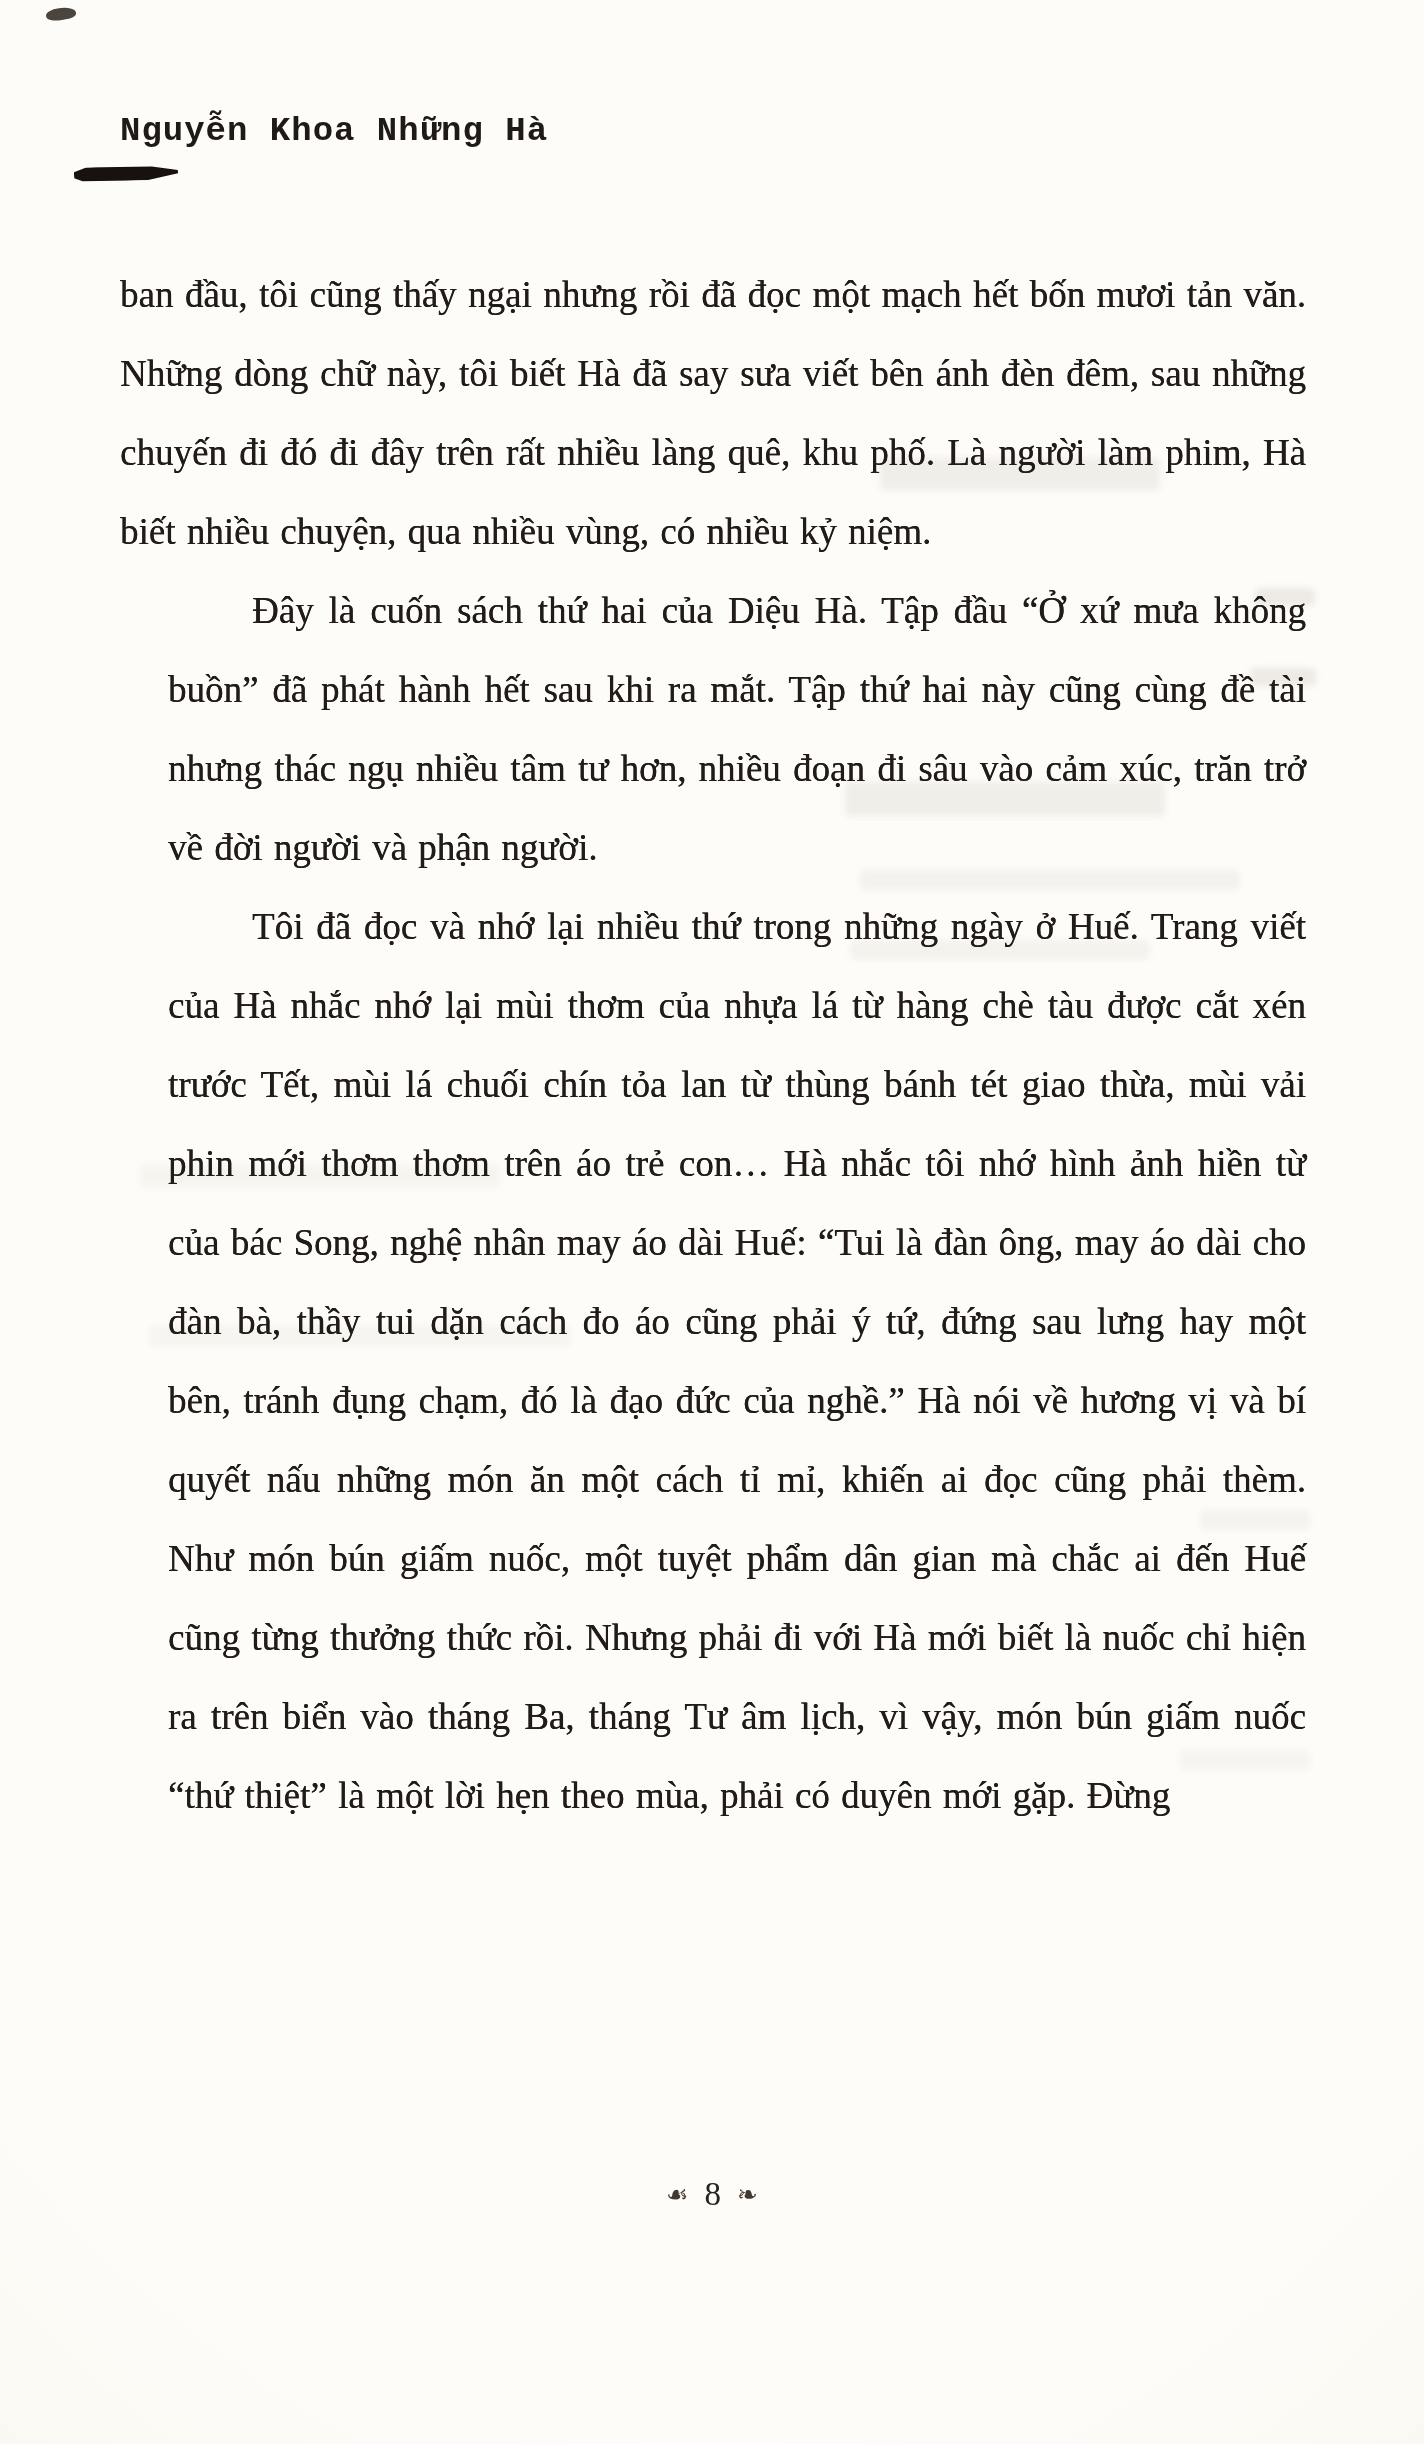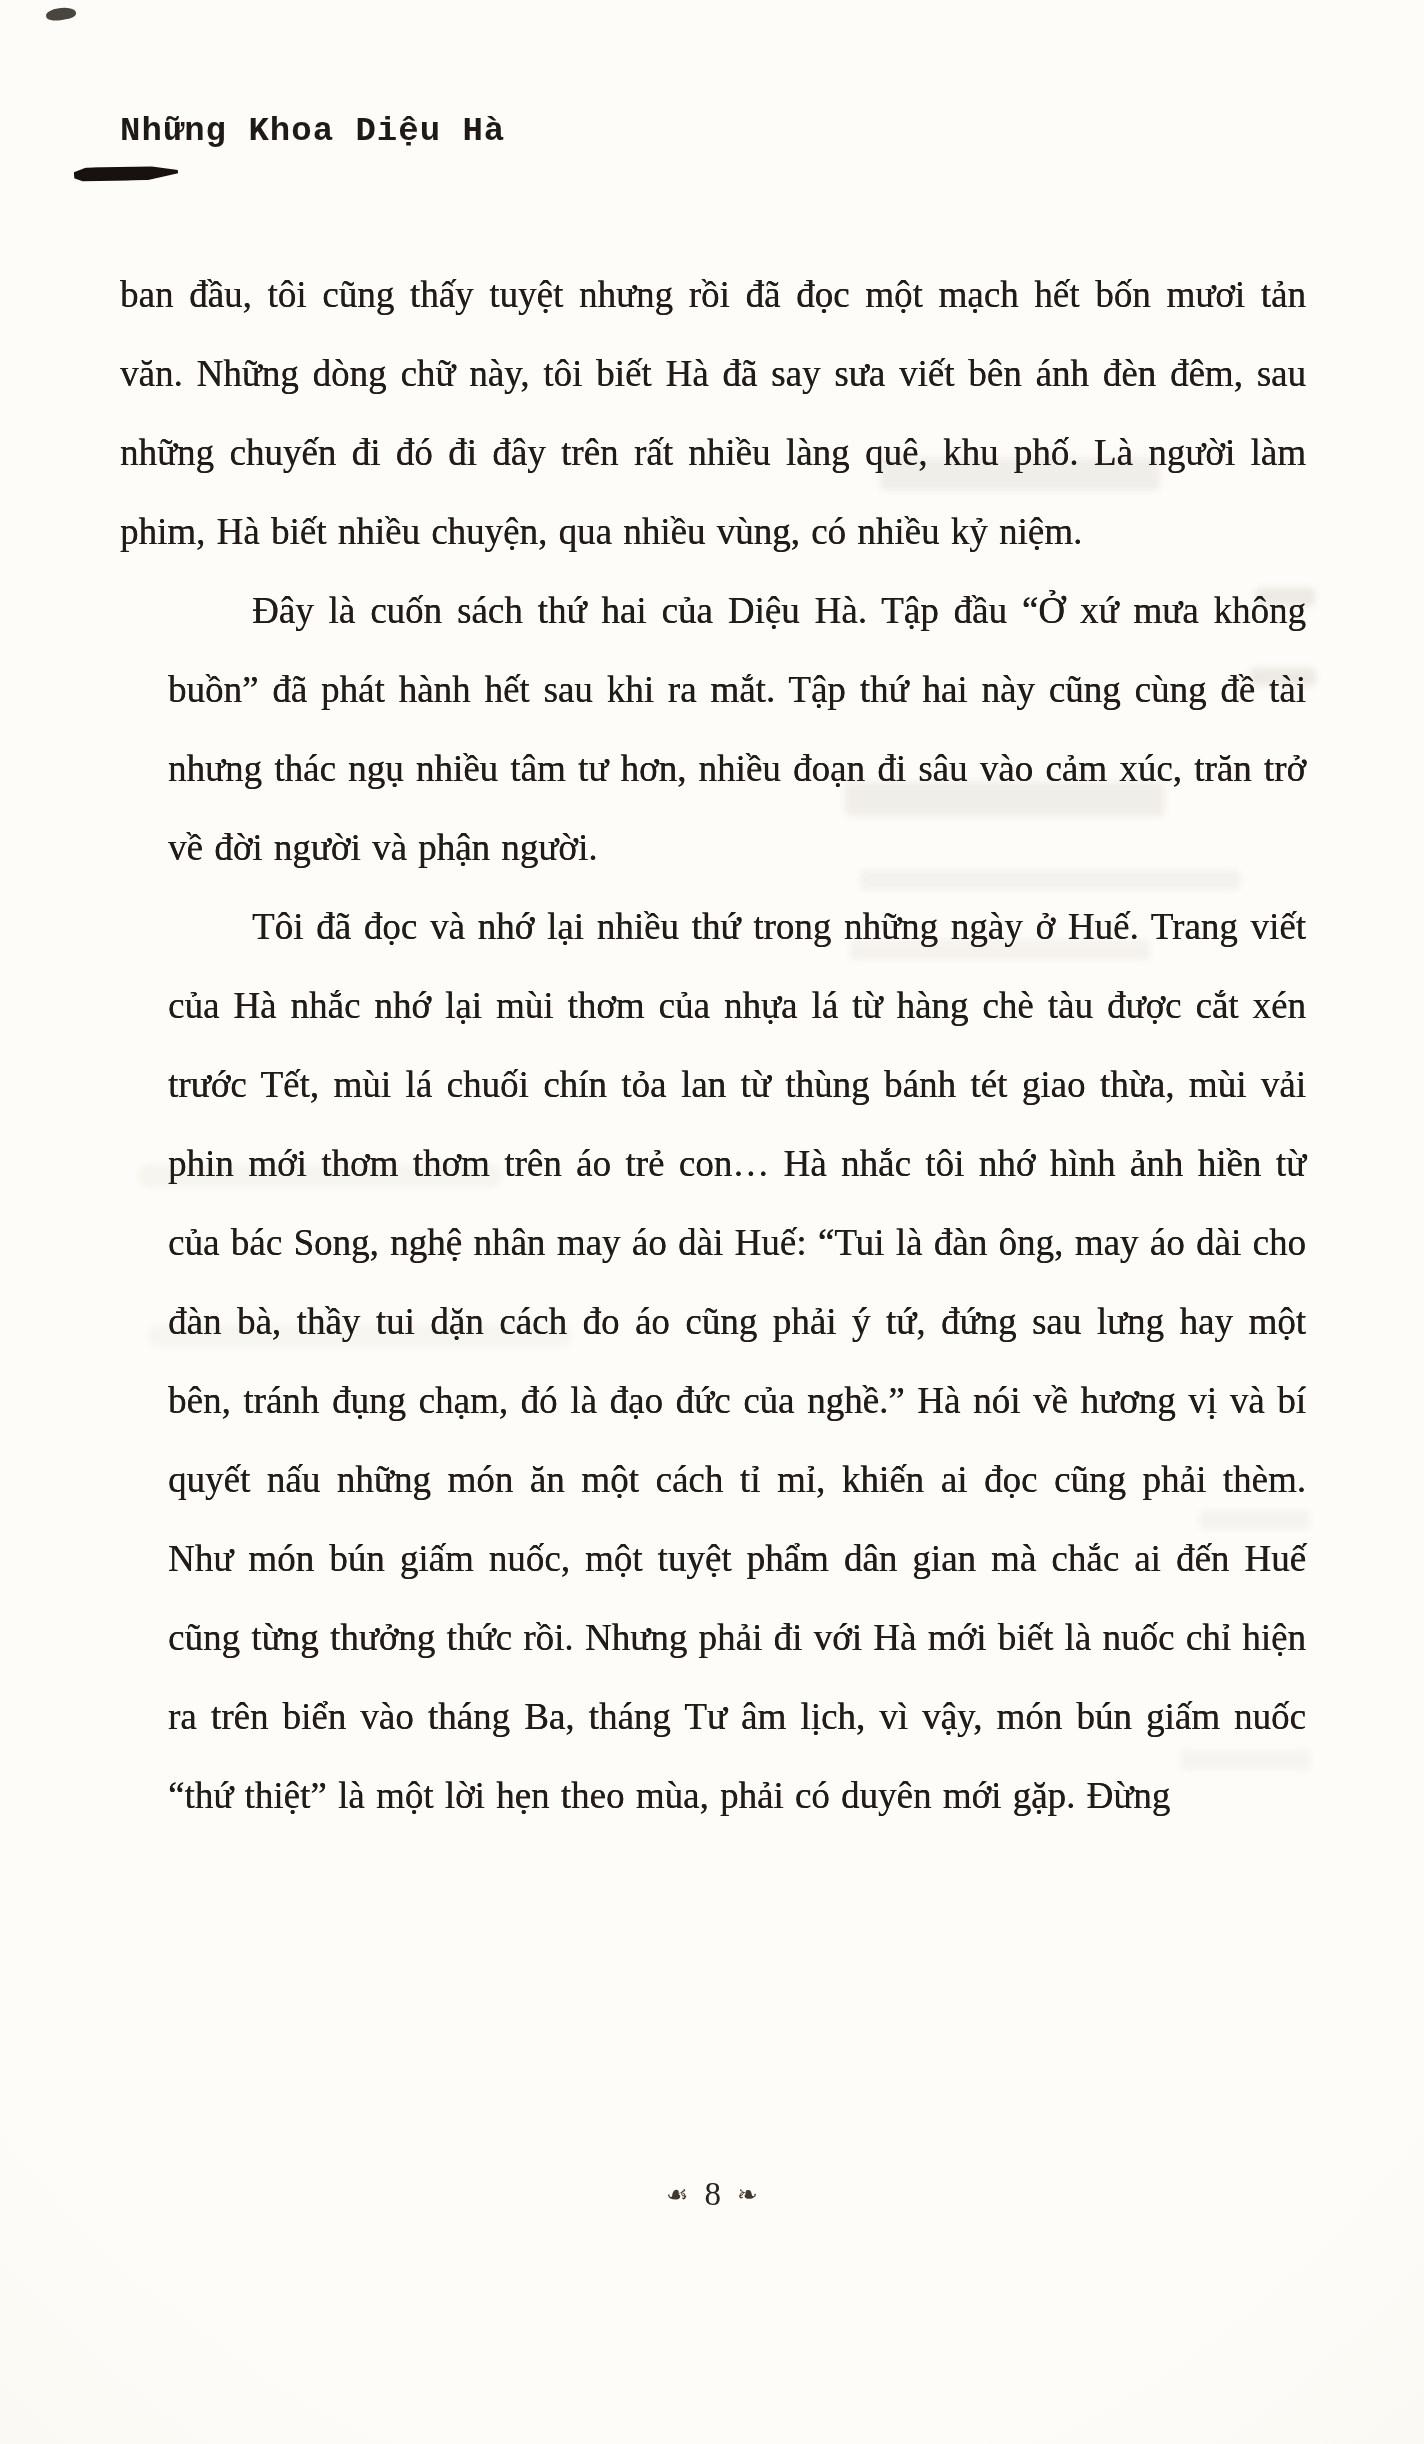--- a/index.html
+++ b/index.html
@@ -64,37 +64,37 @@
     z-index:1;
   }
 </style>
 </head>
 <body>
 
 <div class="page">
 
   <div class="corner-mark"></div>
 
-  <div class="header">Những Khoa Diệu Hà</div>
+  <div class="header">Nguyễn Khoa Những Hà</div>
 
   <div class="ink-smudge"></div>
 
   <div class="bt" style="left:880px;top:458px;width:280px;height:32px;opacity:.8;"></div>
   <div class="bt" style="left:1255px;top:588px;width:60px;height:18px;"></div>
   <div class="bt" style="left:1250px;top:668px;width:66px;height:18px;"></div>
   <div class="bt" style="left:845px;top:782px;width:320px;height:34px;opacity:.8;"></div>
   <div class="bt" style="left:860px;top:870px;width:380px;height:20px;opacity:.6;"></div>
   <div class="bt" style="left:850px;top:940px;width:300px;height:20px;opacity:.55;"></div>
   <div class="bt" style="left:140px;top:1165px;width:360px;height:22px;opacity:.45;"></div>
   <div class="bt" style="left:150px;top:1325px;width:420px;height:22px;opacity:.4;"></div>
   <div class="bt" style="left:1200px;top:1510px;width:110px;height:20px;opacity:.5;"></div>
   <div class="bt" style="left:1180px;top:1750px;width:130px;height:20px;opacity:.45;"></div>
 
   <div class="body">
-    <p class="para first">ban đầu, tôi cũng thấy tuyệt nhưng rồi đã đọc một mạch hết bốn mươi tản văn. Những dòng chữ này, tôi biết Hà đã say sưa viết bên ánh đèn đêm, sau những chuyến đi đó đi đây trên rất nhiều làng quê, khu phố. Là người làm phim, Hà biết nhiều chuyện, qua nhiều vùng, có nhiều kỷ niệm.</p>
+    <p class="para first">ban đầu, tôi cũng thấy ngại nhưng rồi đã đọc một mạch hết bốn mươi tản văn. Những dòng chữ này, tôi biết Hà đã say sưa viết bên ánh đèn đêm, sau những chuyến đi đó đi đây trên rất nhiều làng quê, khu phố. Là người làm phim, Hà biết nhiều chuyện, qua nhiều vùng, có nhiều kỷ niệm.</p>
     <p class="para indent">Đây là cuốn sách thứ hai của Diệu Hà. Tập đầu “Ở xứ mưa không buồn” đã phát hành hết sau khi ra mắt. Tập thứ hai này cũng cùng đề tài nhưng thác ngụ nhiều tâm tư hơn, nhiều đoạn đi sâu vào cảm xúc, trăn trở về đời người và phận người.</p>
     <p class="para indent">Tôi đã đọc và nhớ lại nhiều thứ trong những ngày ở Huế. Trang viết của Hà nhắc nhớ lại mùi thơm của nhựa lá từ hàng chè tàu được cắt xén trước Tết, mùi lá chuối chín tỏa lan từ thùng bánh tét giao thừa, mùi vải phin mới thơm thơm trên áo trẻ con… Hà nhắc tôi nhớ hình ảnh hiền từ của bác Song, nghệ nhân may áo dài Huế: “Tui là đàn ông, may áo dài cho đàn bà, thầy tui dặn cách đo áo cũng phải ý tứ, đứng sau lưng hay một bên, tránh đụng chạm, đó là đạo đức của nghề.” Hà nói về hương vị và bí quyết nấu những món ăn một cách tỉ mỉ, khiến ai đọc cũng phải thèm. Như món bún giấm nuốc, một tuyệt phẩm dân gian mà chắc ai đến Huế cũng từng thưởng thức rồi. Nhưng phải đi với Hà mới biết là nuốc chỉ hiện ra trên biển vào tháng Ba, tháng Tư âm lịch, vì vậy, món bún giấm nuốc “thứ thiệt” là một lời hẹn theo mùa, phải có duyên mới gặp. Đừng</p>
   </div>
 
   <div class="footer">
     <span class="orn">☙</span><span class="pagenum">8</span><span class="orn">❧</span>
   </div>
 
 </div>
 

